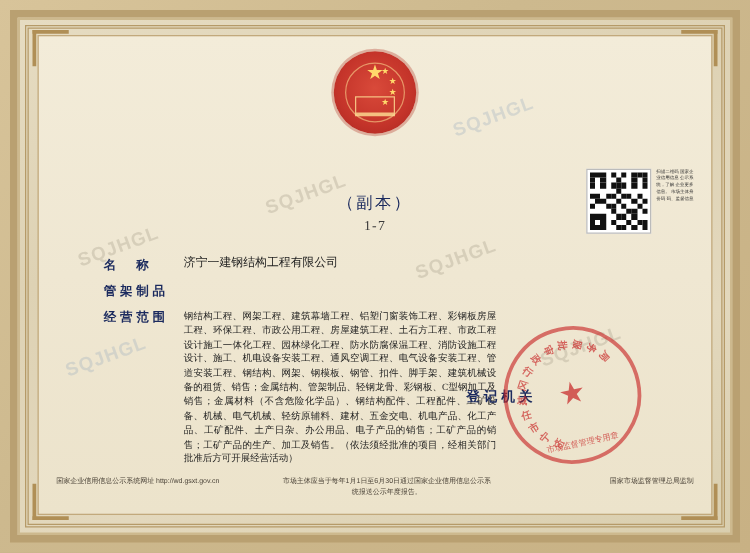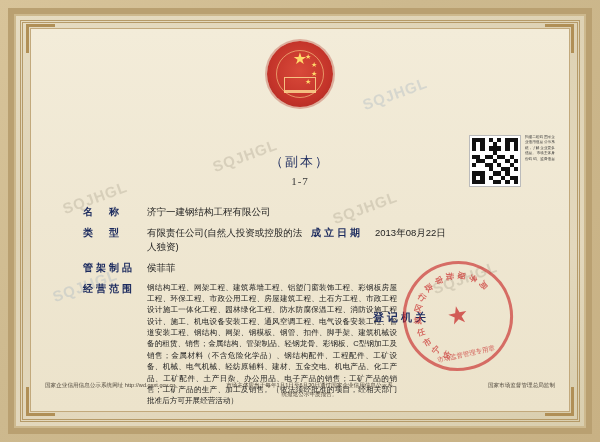--- a/index.html
+++ b/index.html
@@ -110,21 +110,21 @@
   .fields{position:absolute;left:52px;top:176px;right:36px;}
   .row{display:flex;margin-bottom:7px;}
   .lcol{width:228px;display:flex;}
   .rcol{flex:1;display:flex;}
   .lbl{
     width:64px;min-width:64px;font-size:10px;color:#1b2a5e;font-weight:bold;
     letter-spacing:3px;text-align:justify;
   }
   .val{
     font-size:9.5px;color:#1d1d1d;line-height:1.45;flex:1;
-    font-family:Liberation Sans, sans-serif;
+    font-family:Liberation Serif, serif;
   }
   .scope{display:flex;margin-top:2px;}
   .scope .lbl{width:64px;min-width:64px;}
   .scope .val{font-size:7.6px;line-height:1.5;text-align:justify;}
 
   
   .authority{
     position:absolute;right:46px;bottom:86px;width:150px;text-align:left;
   }
   .authority .alabel{font-size:11px;color:#1b2a5e;font-weight:bold;letter-spacing:3px;margin-top:22px;}
@@ -337,35 +337,24 @@
 码、监督信息</div>
 
     <div class="fields">
       <div class="row">
         <div class="lcol">
           <div class="lbl">名　称</div>
           <div class="val">济宁一建钢结构工程有限公司</div>
         </div>
       </div>
 
-      <div class="row">
-        <div class="lcol">
-          <div class="lbl">类　型</div>
-          <div class="val">有限责任公司(自然人投资或控股的法人独资)</div>
-        </div>
-        <div class="rcol">
-          <div class="lbl">成立日期</div>
-          <div class="val">2013年08月22日</div>
-        </div>
-      </div>
 
       <div class="row">
         <div class="lcol">
           <div class="lbl">管架制品</div>
-          <div class="val">侯菲菲</div>
         </div>
       </div>
 
       <div class="scope">
         <div class="lbl">经营范围</div>
         <div class="val" style="width:250px;flex:none;">钢结构工程、网架工程、建筑幕墙工程、铝塑门窗装饰工程、彩钢板房屋工程、环保工程、市政公用工程、房屋建筑工程、土石方工程、市政工程设计施工一体化工程、园林绿化工程、防水防腐保温工程、消防设施工程设计、施工、机电设备安装工程、通风空调工程、电气设备安装工程、管道安装工程、钢结构、网架、钢模板、钢管、扣件、脚手架、建筑机械设备的租赁、销售；金属结构、管架制品、轻钢龙骨、彩钢板、C型钢加工及销售；金属材料（不含危险化学品）、钢结构配件、工程配件、工矿设备、机械、电气机械、轻纺原辅料、建材、五金交电、机电产品、化工产品、工矿配件、土产日杂、办公用品、电子产品的销售；工矿产品的销售；工矿产品的生产、加工及销售。（依法须经批准的项目，经相关部门批准后方可开展经营活动）</div>
       </div>
     </div>
 
     <div class="authority">

